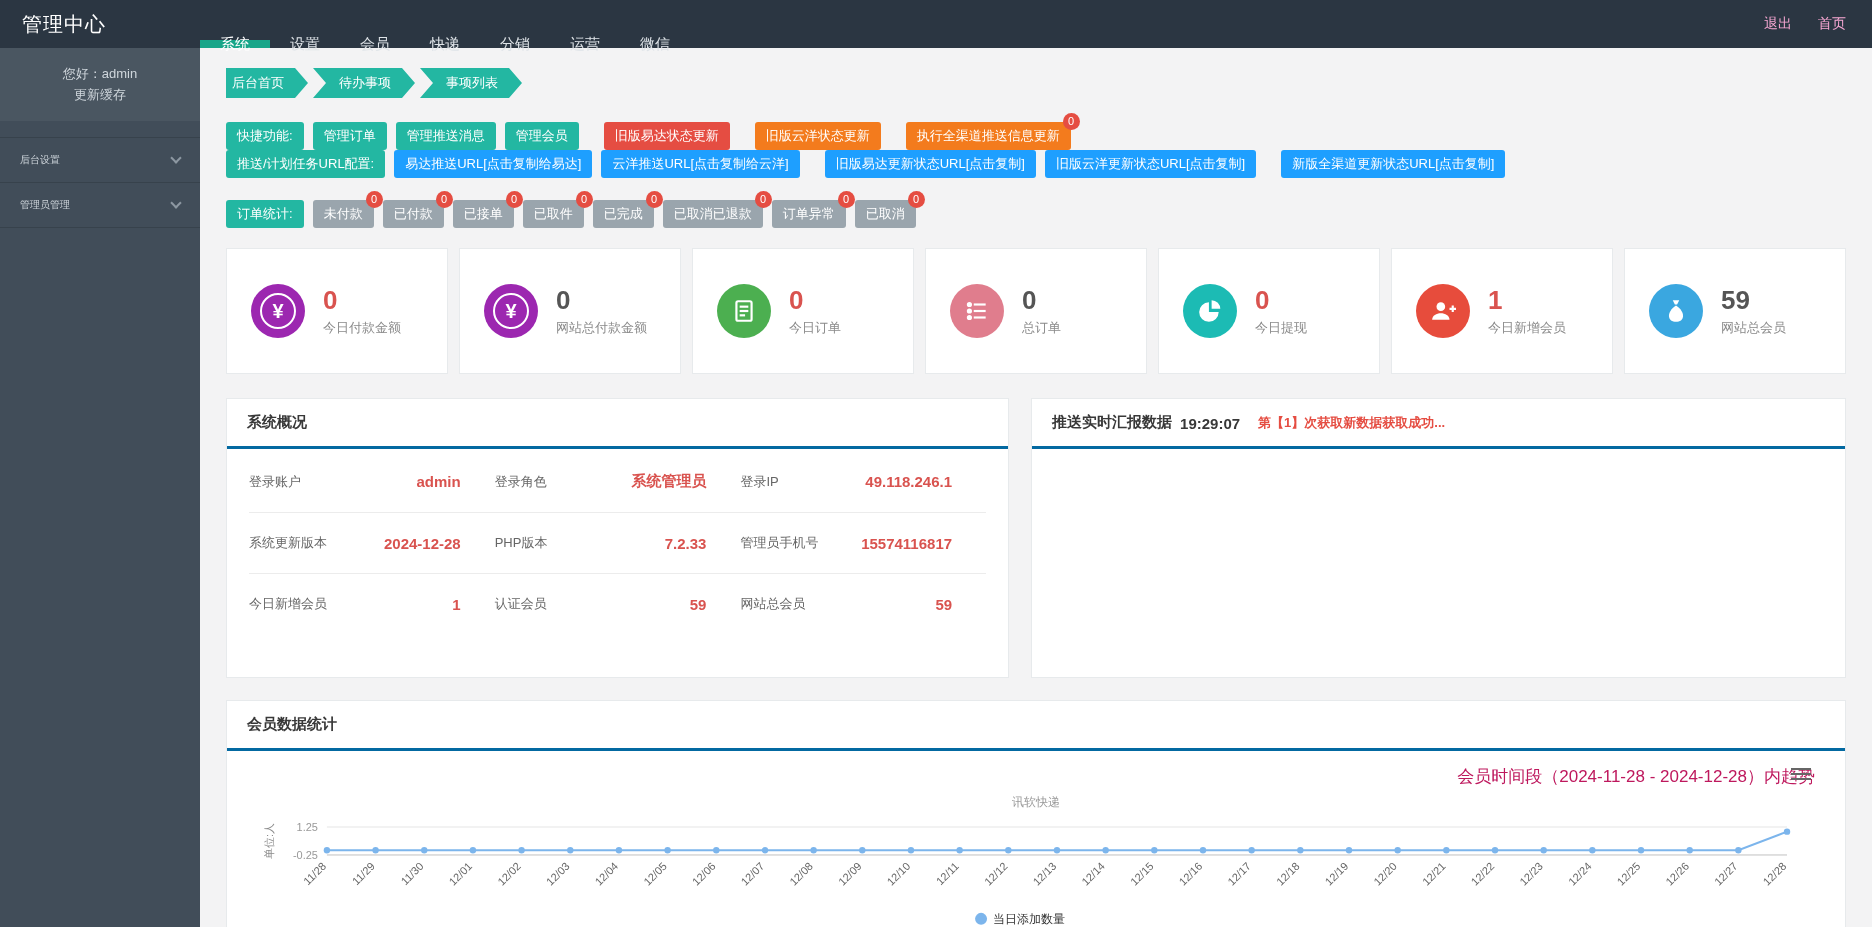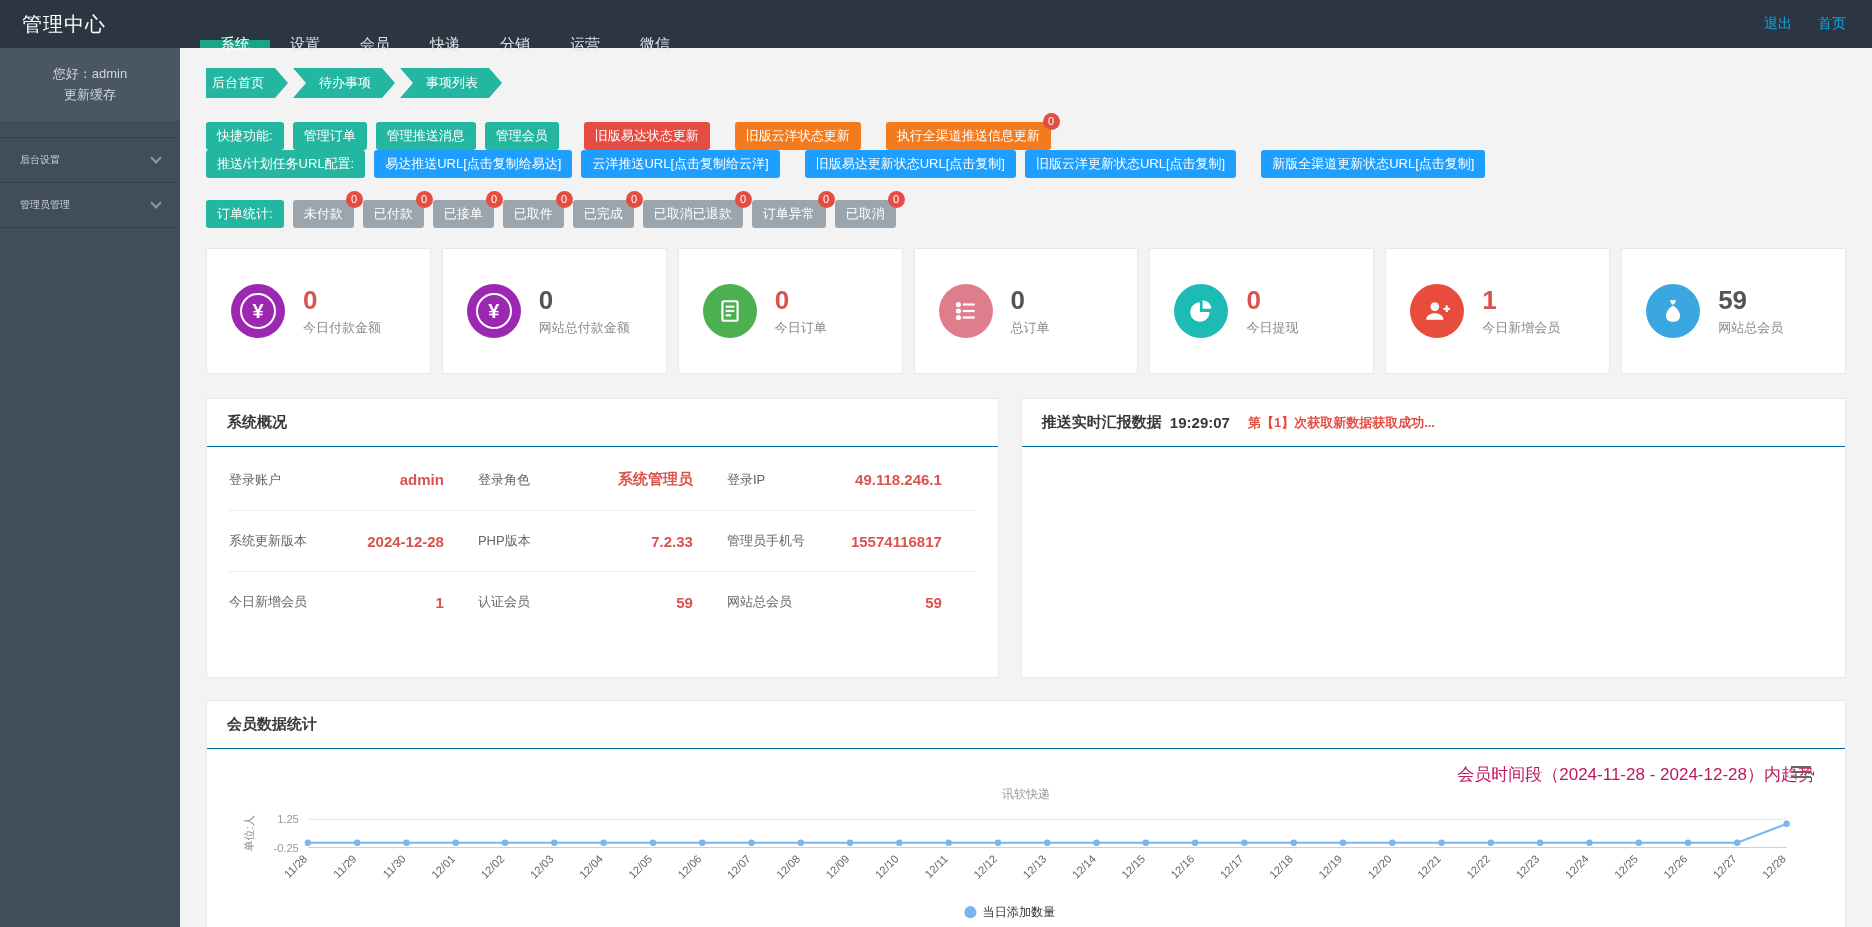--- a/index.html
+++ b/index.html
@@ -4,25 +4,25 @@
 <style>
   *{margin:0;padding:0;box-sizing:border-box}
   html,body{width:1872px;height:927px;overflow:hidden;background:#f3f3f4;
     font-family:"Liberation Sans","DejaVu Sans",sans-serif;}
   
   .topbar{height:48px;background:var(--navbar,#2b3642);display:flex;align-items:stretch;color:#fff;text-align:right;}
   .brand{width:200px;font-size:20px;display:flex;align-items:center;padding-left:22px;letter-spacing:1px;flex-shrink:0;}
   .topnav{display:flex;flex:1;}
   .nav-item{padding:0 20px;display:flex;align-items:center;font-size:15px;color:#dfe4e8;cursor:pointer;margin-top:40px;}
   .nav-item.active{background:var(--nav-active,#18a689);color:#fff;}
-  .topbar-right{display:flex;align-items:center;gap:26px;padding-right:26px;font-size:14px;color:#0ea5e9;}
+  .topbar-right{display:flex;align-items:center;gap:26px;padding-right:26px;font-size:14px;color:#f9a8d4;}
   .topbar-right span{cursor:pointer;}
   
   .layout{display:flex;height:879px;}
-  .sidebar{width:180px;background:var(--sidebar,#414d59);flex-shrink:0;color:#cfd6dc;}
+  .sidebar{width:200px;background:var(--sidebar,#414d59);flex-shrink:0;color:#cfd6dc;}
   .user-block{padding:15px 10px 16px;text-align:center;font-size:13px;line-height:21px;background:rgba(255,255,255,.05);}
   .update-cache{cursor:pointer;}
   .menu{margin-top:16px;}
   .menu-item{display:flex;align-items:center;justify-content:space-between;padding:15px 20px;
     font-size:10px;color:#ccd3d9;border-top:1px solid rgba(0,0,0,.14);cursor:pointer;}
   .menu-item:last-child{border-bottom:1px solid rgba(0,0,0,.14);}
   .chev{width:8px;height:8px;border-right:2px solid #8d98a2;border-bottom:2px solid #8d98a2;
     transform:rotate(45deg);margin-top:-4px;flex-shrink:0;}
   .main{flex:1;padding:20px 26px;overflow:hidden;}
   
@@ -54,34 +54,34 @@
     margin-right:18px;color:#fff;flex-shrink:0;}
   .yen-ring{width:36px;height:36px;border:2px solid #fff;border-radius:50%;display:flex;align-items:center;
     justify-content:center;font-size:20px;font-weight:bold;}
   .stat-value{font-size:26px;font-weight:bold;line-height:30px;color:#555;}
   .stat-label{font-size:13px;color:#8a8a8a;margin-top:4px;}
   
   .panels{display:flex;gap:22px;margin-top:24px;}
   .panel{background:#fff;border:1px solid #e7eaec;}
   .panel.sys{flex:49;height:280px;}
   .panel.push{flex:51;}
-  .panel-head{padding:14px 20px;border-bottom:1px solid #0369a1;font-size:15px;font-weight:bold;color:#383838;
-    display:flex;align-items:center;gap:8px;}
+  .panel-head{padding:14px 20px;border-bottom:3px solid #0369a1;font-size:15px;font-weight:bold;color:#383838;
+    display:flex;align-items:flex-end;gap:8px;}
   .push-status{color:var(--red,#e54d42);font-size:13px;font-weight:bold;margin-left:10px;}
   .sys-body{padding:2px 22px 0;}
   .sys-row{display:flex;border-bottom:1px solid #ececec;}
   .sys-row:last-child{border-bottom:none;}
   .sys-cell{flex:1;display:flex;justify-content:space-between;align-items:center;padding:21px 34px 21px 0;}
   .sys-label{font-size:13px;color:#666;}
   .sys-value{font-size:15px;font-weight:bold;color:var(--value-red,#d9534f);}
   
   .panel.member{margin-top:22px;min-height:300px;}
   .chart-block{position:relative;padding:14px 30px 0;}
   .chart-title{text-align:right;font-size:17px;color:#be185d;}
-  .chart-subtitle{text-align:center;font-size:12px;color:#9a9a9a;margin-top:0;}
+  .chart-subtitle{text-align:center;font-size:12px;color:#9a9a9a;margin-top:6px;}
   .chart-menu{position:absolute;right:34px;top:14px;width:20px;cursor:pointer;}
   .chart-menu i{display:block;height:2px;background:#666;margin:3px 0;}
   #trend-chart{margin-top:4px;}
 </style>
 </head>
 <body>
 
 <header class="topbar">
   <div class="brand">管理中心</div>
   <nav class="topnav">

